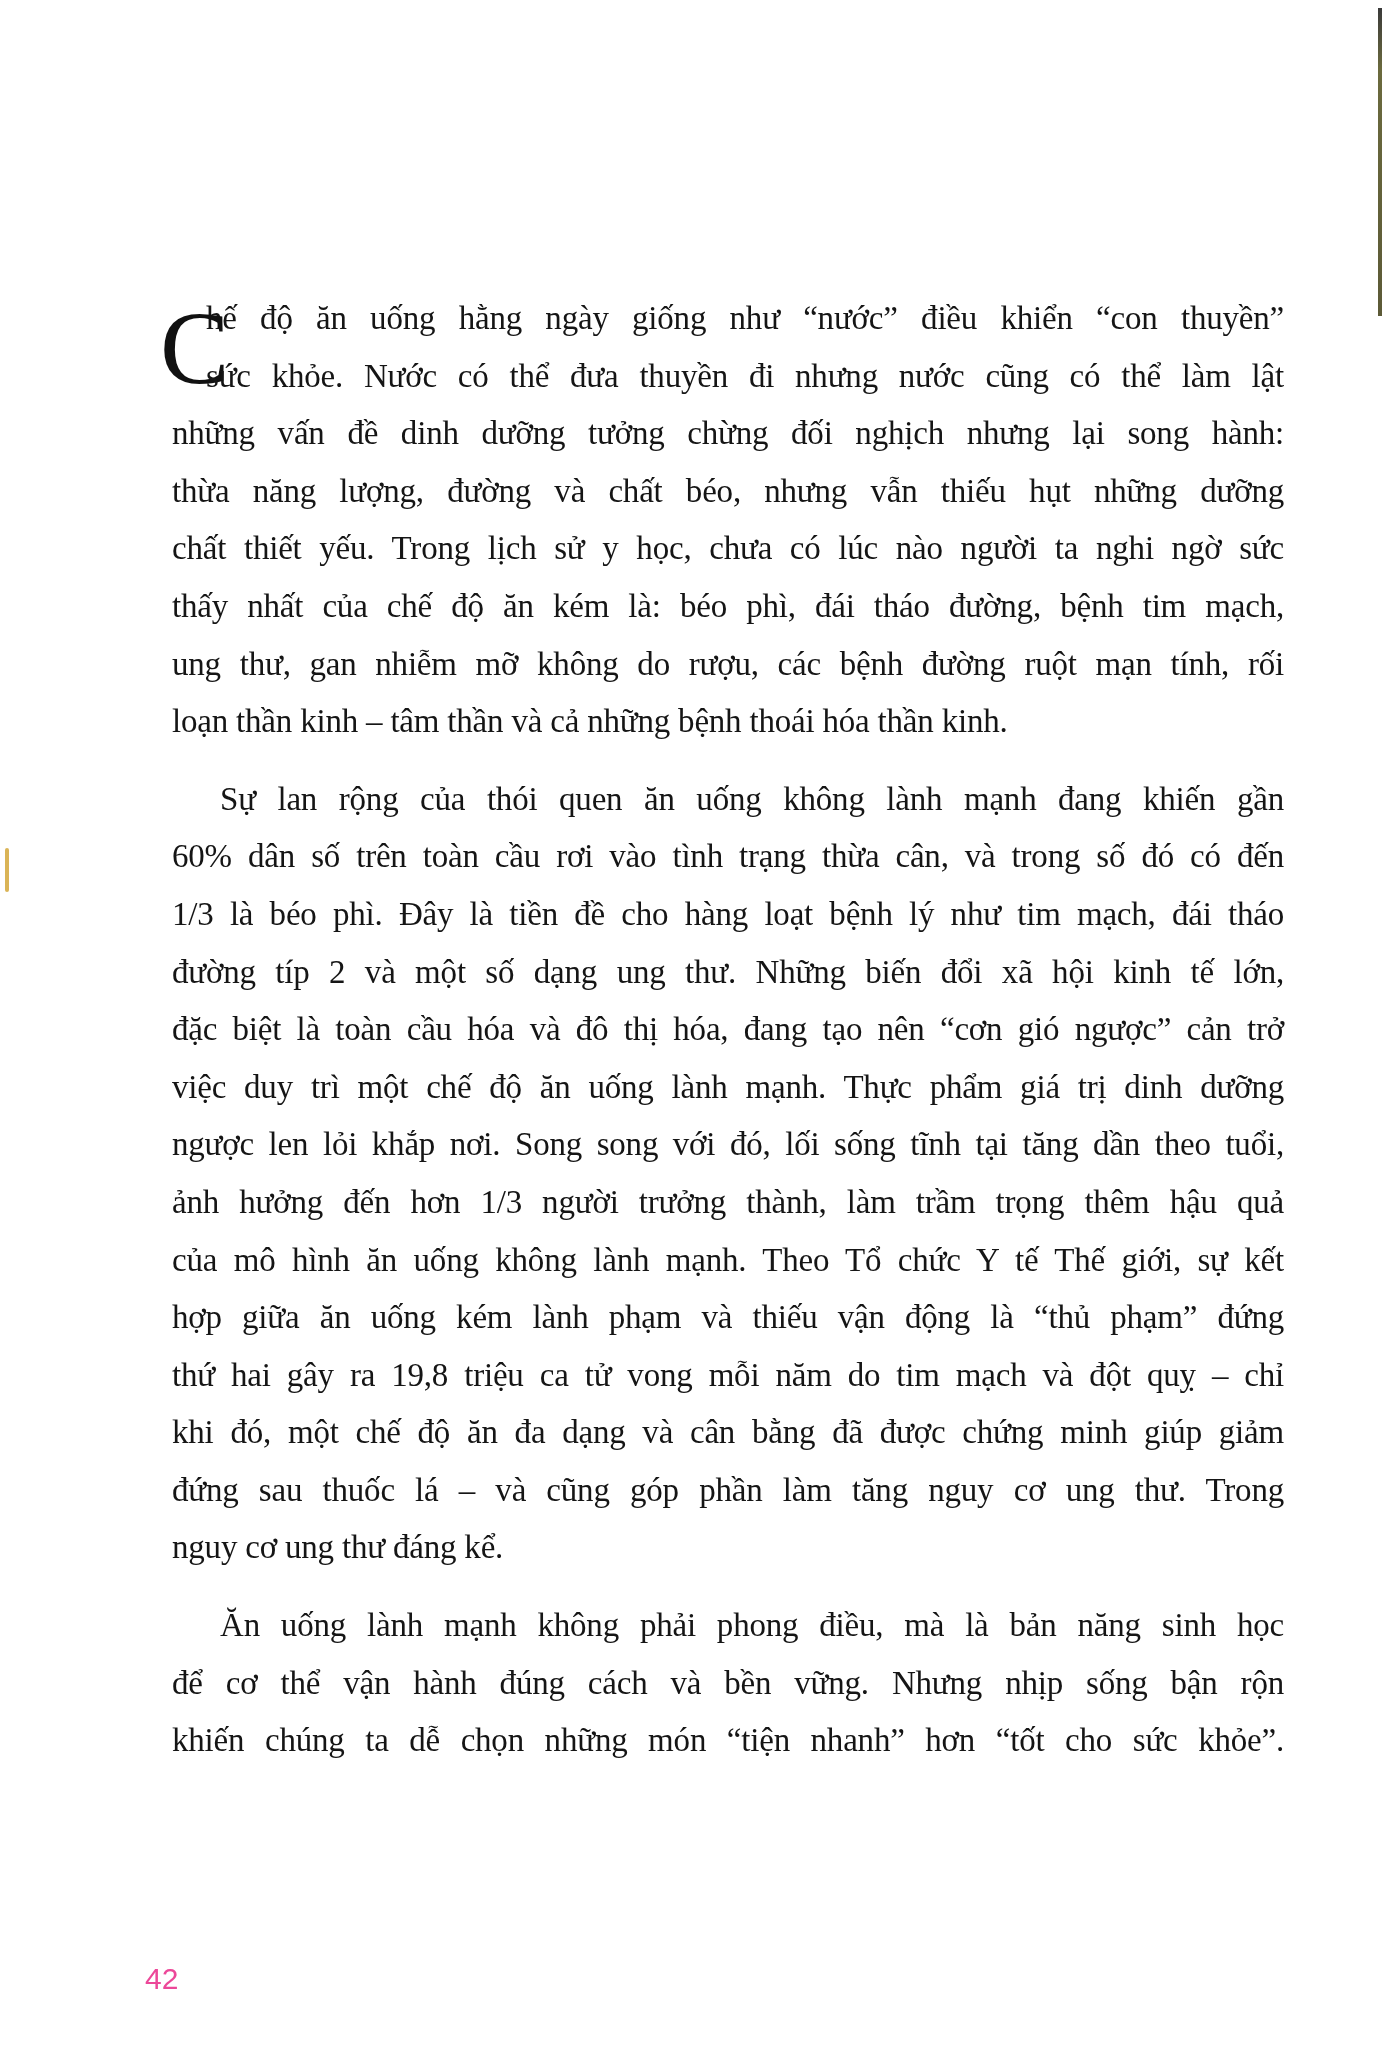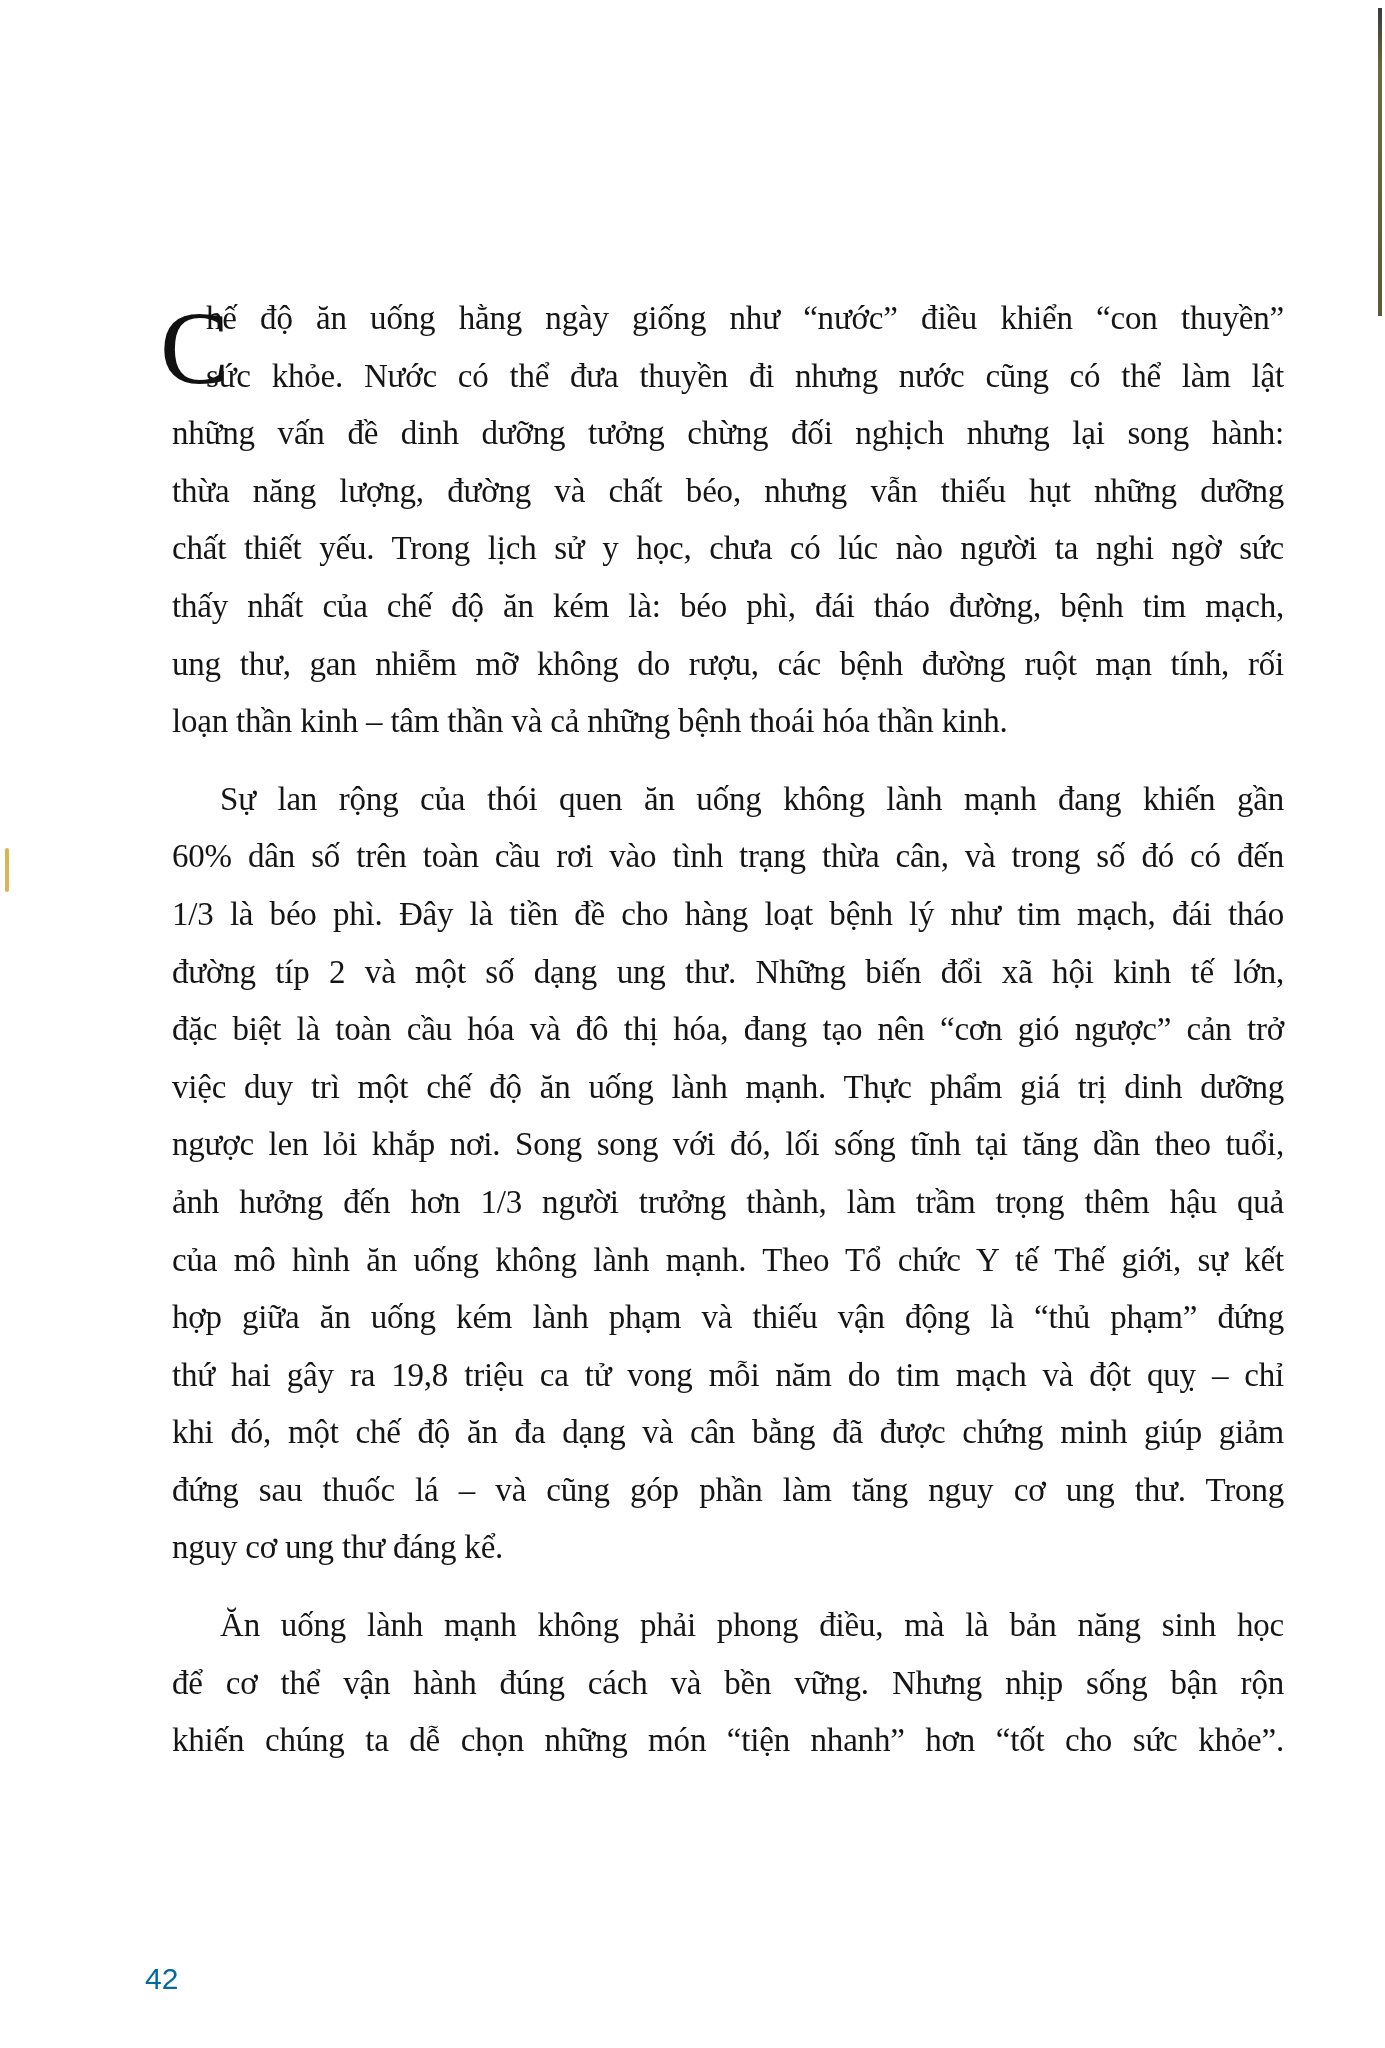--- a/index.html
+++ b/index.html
@@ -73,21 +73,21 @@
       line-height: 104px;
       font-weight: normal;
       color: #111;
     }
     .page-number {
       position: absolute;
       left: 145px;
       top: 1962px;
       font-family: "Liberation Sans", "DejaVu Sans", sans-serif;
       font-size: 30px;
-      color: #0369a1;
+      color: #ec4899;
     }
   </style>
 </head>
 <body>
 
 <div class="page-edge"></div>
 <div class="edge-mark"></div>
 
 <div class="text-block">
 

